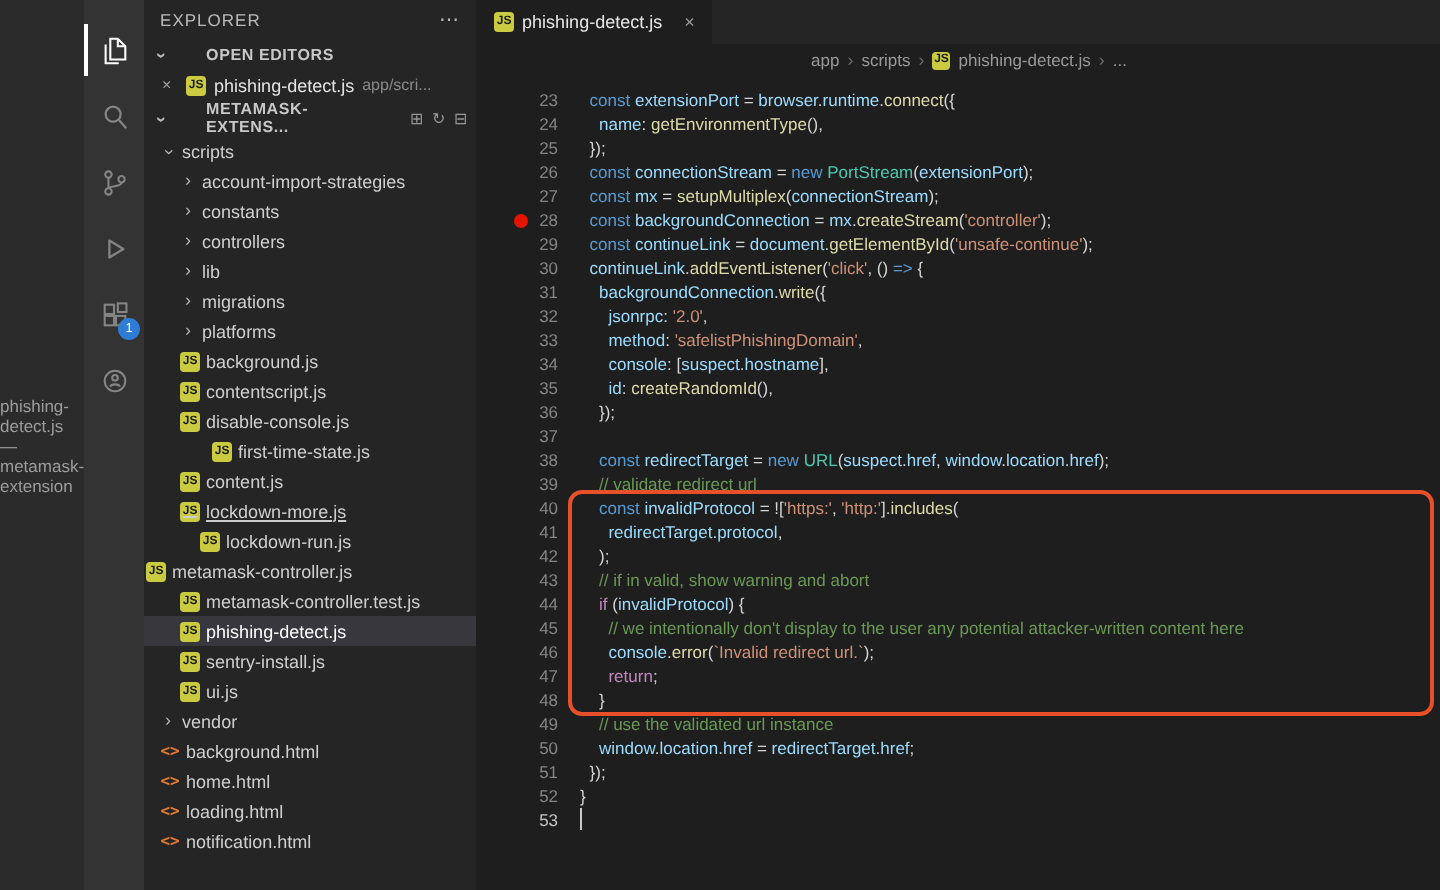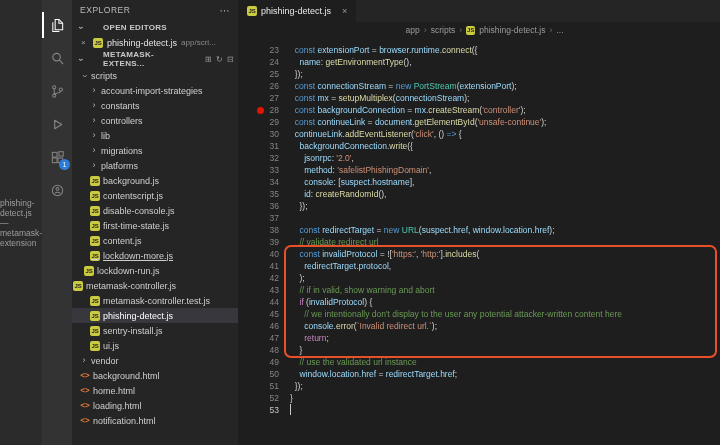--- a/index.html
+++ b/index.html
@@ -248,33 +248,33 @@
             <span class="tree-label">background.js</span>
           </div>
           <div class="tree-row" style="padding-left: 18px;">
             <span class="js-badge">JS</span>
             <span class="tree-label">contentscript.js</span>
           </div>
           <div class="tree-row" style="padding-left: 18px;">
             <span class="js-badge">JS</span>
             <span class="tree-label">disable-console.js</span>
           </div>
-          <div class="tree-row" style="padding-left: 18px;">
+          <div class="tree-row" style="padding-left: 34px;">
             <span class="js-badge">JS</span>
             <span class="tree-label">first-time-state.js</span>
           </div>
           <div class="tree-row" style="padding-left: 18px;">
             <span class="js-badge">JS</span>
             <span class="tree-label">content.js</span>
           </div>
           <div class="tree-row" style="padding-left: 18px; text-decoration: underline;">
             <span class="js-badge">JS</span>
             <span class="tree-label">lockdown-more.js</span>
           </div>
-          <div class="tree-row" style="padding-left: 12px;">
+          <div class="tree-row" style="padding-left: 28px;">
             <span class="js-badge">JS</span>
             <span class="tree-label">lockdown-run.js</span>
           </div>
           <div class="tree-row" style="padding-left: 1px;">
             <span class="js-badge">JS</span>
             <span class="tree-label">metamask-controller.js</span>
           </div>
           <div class="tree-row" style="padding-left: 18px;">
             <span class="js-badge">JS</span>
             <span class="tree-label">metamask-controller.test.js</span>

